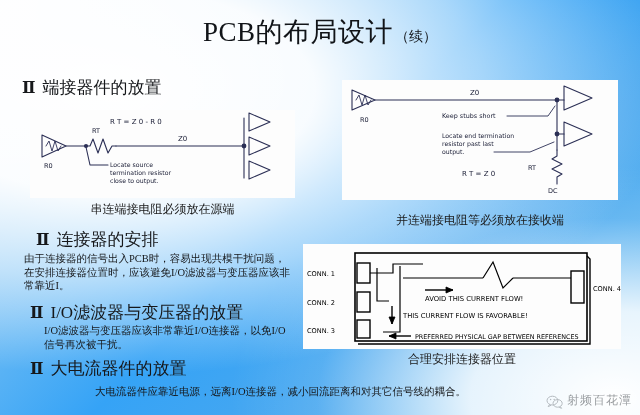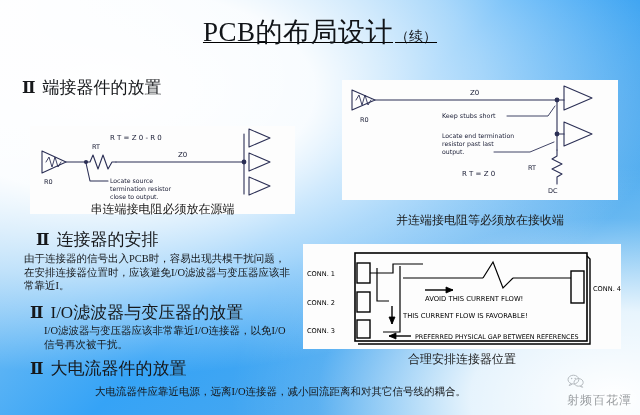--- a/index.html
+++ b/index.html
@@ -23,21 +23,20 @@
       linear-gradient(135deg, #e9f4fd 0%, #7fc3f4 22%, #35a3f6 48%, #4aa8ef 70%, #6fc0f2 100%);
   }
 
   
   .title-wrap {
     position: absolute;
     left: 0; top: 14px;
     width: 640px;
     text-align: center;
     white-space: nowrap;
-    text-decoration: underline;
   }
   .title-main {
     font-family: "Liberation Serif", "DejaVu Serif", serif;
     font-size: 27px;
     color: #111418;
     letter-spacing: 0.5px;
   }
   .title-sub {
     font-family: "Liberation Serif", "DejaVu Serif", serif;
     font-size: 14px;
@@ -82,24 +81,23 @@
     color: #1a1a1a;
     white-space: nowrap;
     text-align: center;
   }
 
   
   .watermark {
     position: absolute;
     right: 8px; bottom: 6px;
     display: flex;
-    align-items: flex-start;
+    align-items: flex-end;
     gap: 4px;
     opacity: 0.62;
-    flex-direction: column;
   }
   .watermark .wm-text {
     font-family: "DejaVu Sans", sans-serif;
     font-size: 12px;
     color: #5c6166;
     letter-spacing: 1px;
   }
 </style>
 </head>
 <body>
@@ -107,21 +105,21 @@
 <div id="slide">
 
   <div class="title-wrap">
     <span class="title-main">PCB的布局设计</span><span class="title-sub">（续）</span>
   </div>
 
   <div class="bullet-head" style="left:22px; top:76px;">
     <span class="mark">Ⅱ</span><span>端接器件的放置</span>
   </div>
 
-  <div class="fig" style="left:30px; top:110px; width:265px; height:88px;margin-top:16px;">
+  <div class="fig" style="left:30px; top:110px; width:265px; height:88px;">
     <svg width="265" height="88" viewBox="0 0 265 88">
       <g stroke="#2b2f55" stroke-width="1.1" fill="none" stroke-linejoin="round" stroke-linecap="round">
 
         <path d="M12 25 L12 47 L36 36 Z"></path>
 
         <path d="M16 36 L19 31 L22 41 L25 31 L28 41 L31 36" stroke-width="0.9"></path>
 
         <path d="M36 36 L56 36"></path>
 
         <path d="M56 36 L60 36 L63 29 L68 43 L73 29 L78 43 L82 36 L86 36"></path>

